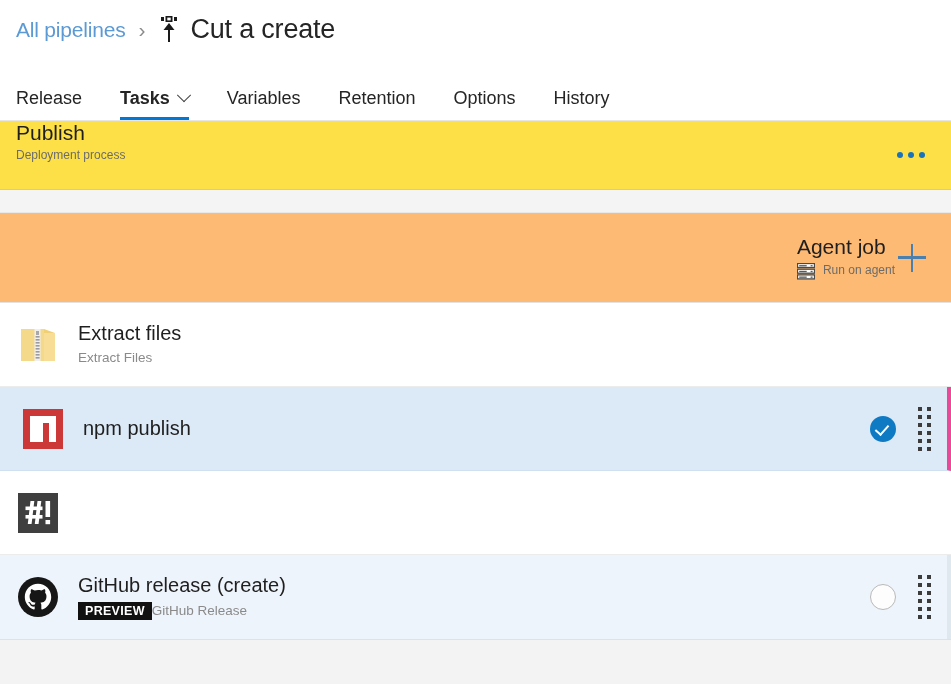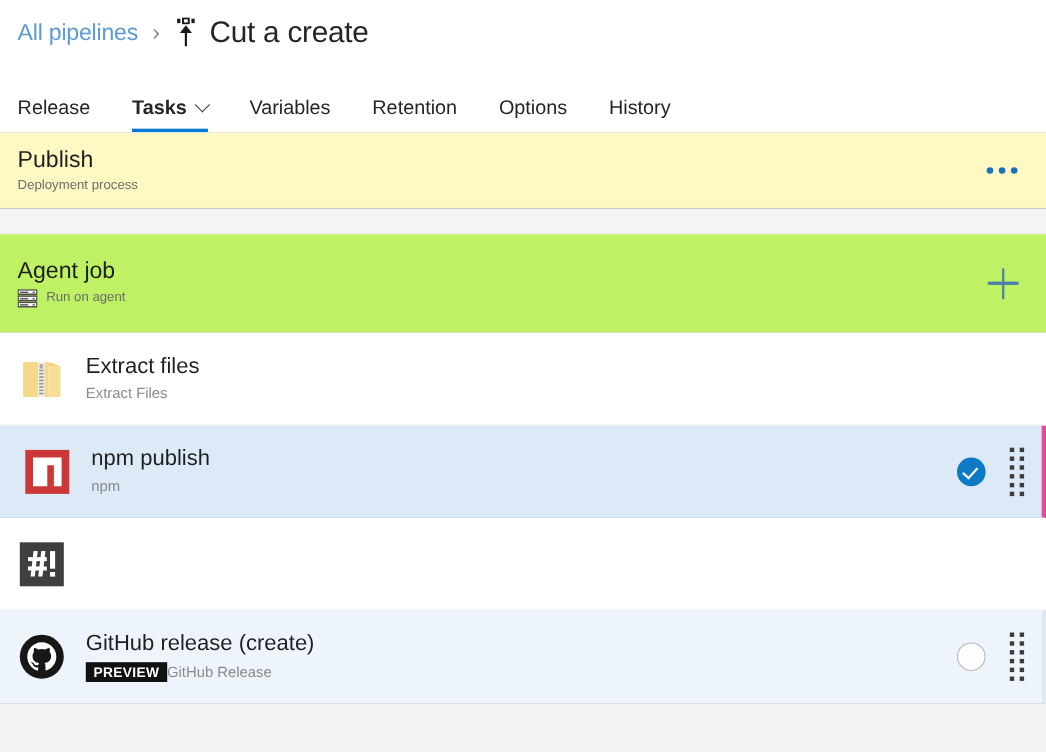--- a/index.html
+++ b/index.html
@@ -93,25 +93,24 @@
     border-bottom: 1.6px solid #444;
     transform: rotate(45deg) translate(-2px, -2px);
     margin-left: 9px;
     flex: none;
   }
 
   
   .block-publish {
     height: 69px;
     display: flex;
-    align-items: center;
     justify-content: space-between;
     padding: 0 20px 0 16px;
     box-sizing: border-box;
-    background: #fef9c3;
+    background: #fde047;
     border-bottom: 1px solid #c8c8c8;
   }
   .blk-title {
     font-size: 21px;
     color: #1f1f1f;
     line-height: 1.15;
     font-weight: 400;
   }
   .blk-sub {
     font-size: 12px;
@@ -141,24 +140,24 @@
     height: 22px;
     background: #f4f4f4;
     border-bottom: 1px solid #e8e8e8;
   }
 
   
   .block-agent {
     height: 90px;
     display: flex;
     align-items: center;
-    justify-content: space-between;
+    justify-content: flex-end;
     padding: 0 22px 0 16px;
     box-sizing: border-box;
-    background: #bef264;
+    background: #fdba74;
     border-bottom: 1px solid #e2e2e2;
   }
   .agent-left { display: flex; flex-direction: column; }
   .agent-title { font-size: 21px; color: #1f1f1f; line-height: 1.1; }
   .server-icon {
     width: 18px; height: 17px;
     margin-right: 8px;
     flex: none;
     display: inline-block;
   }
@@ -396,23 +395,20 @@
 
 <div class="task-row selected">
   <div class="task-icon">
     <svg viewBox="0 0 44 44" width="44" height="44" aria-hidden="true">
       <rect x="2" y="2" width="40" height="40" fill="#cb3837"></rect>
       <path d="M9 9 h26 v26 h-7 v-19 h-6 v19 h-13 z" fill="#ffffff"></path>
     </svg>
   </div>
   <div class="task-text">
     <div class="task-name">npm publish</div>
-    <div class="task-sub">
-      <span>npm</span>
-    </div>
   </div>
   <div class="task-right">
     <div class="check-circle"></div>
     <div class="drag-handle">
       <i></i>
         <i></i>
       <i></i>
         <i></i>
       <i></i>
         <i></i>

